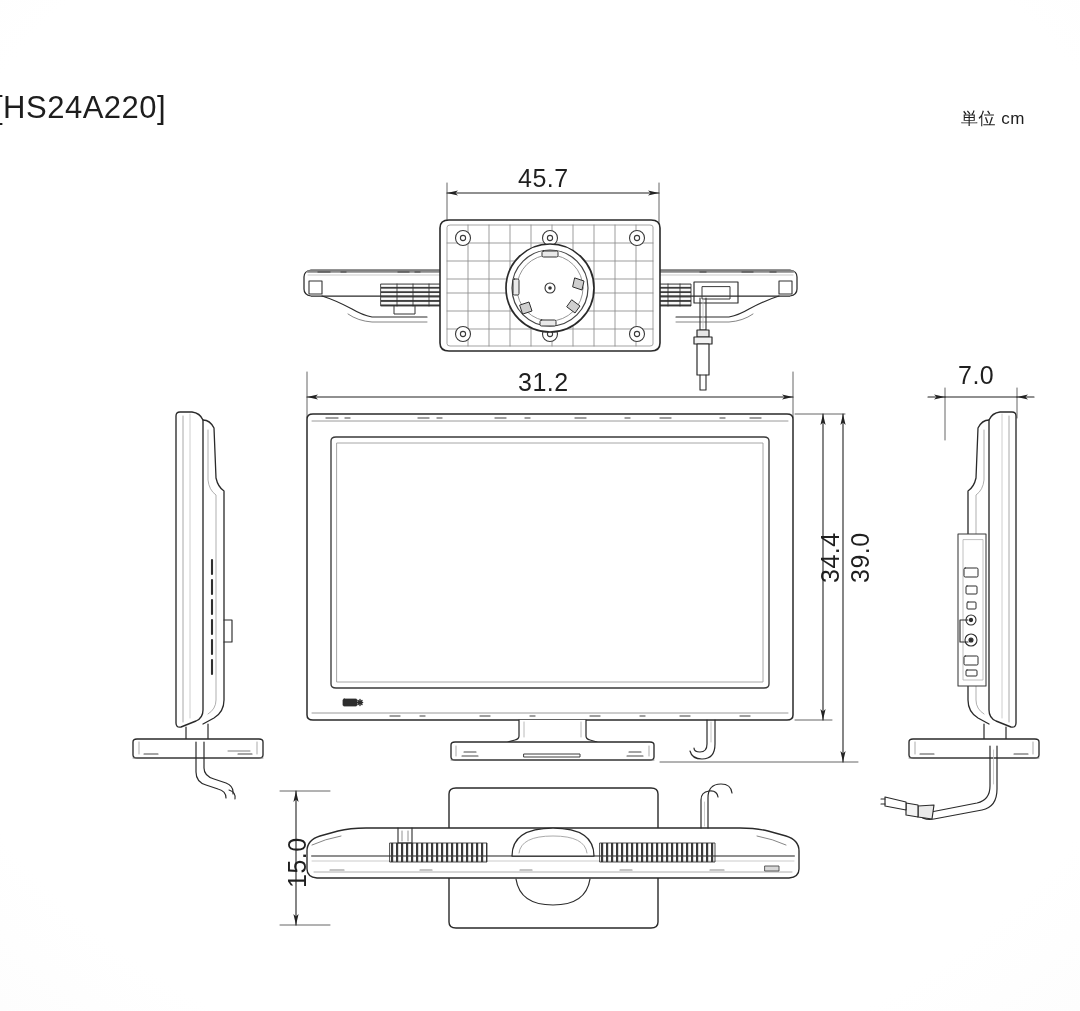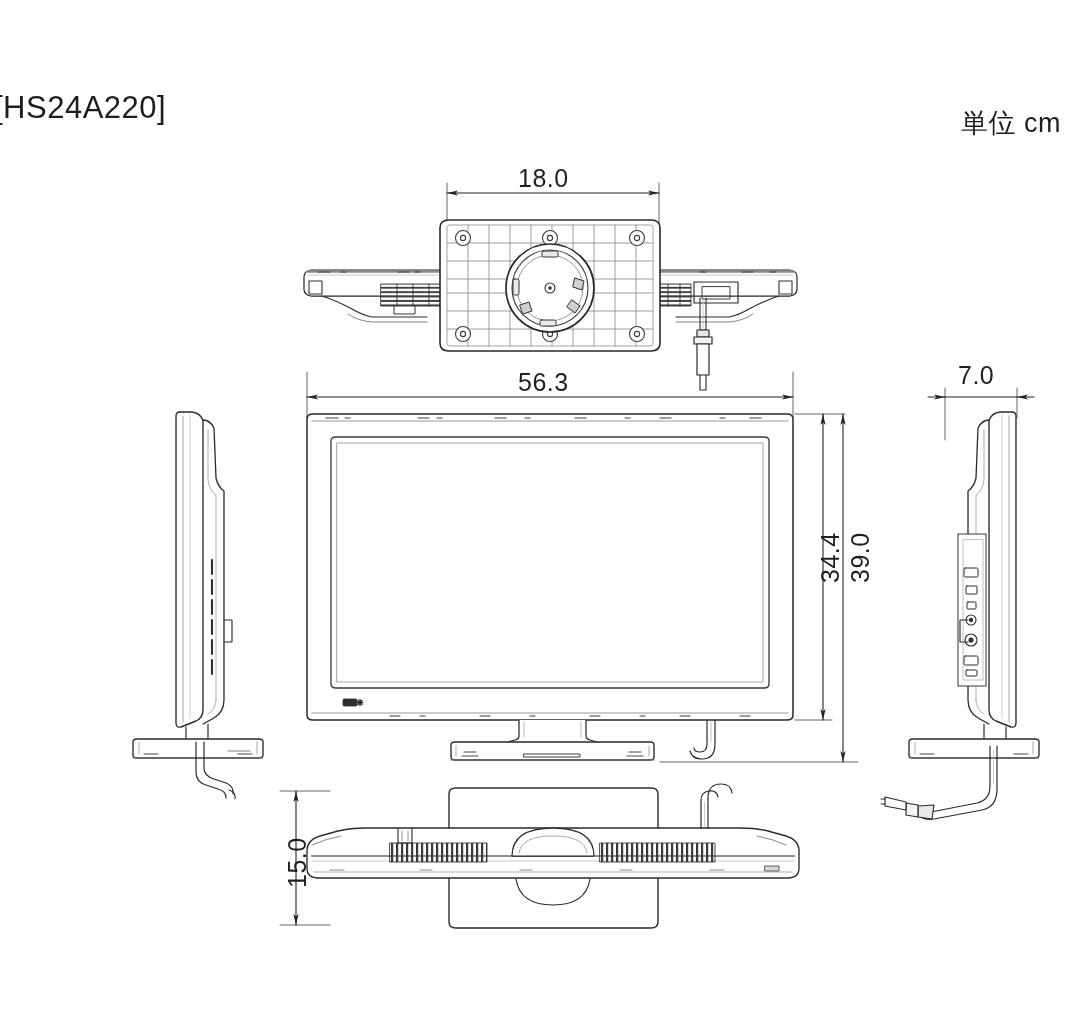--- a/index.html
+++ b/index.html
@@ -36,21 +36,21 @@
   }
   #title-label {
     left: -6px;
     top: 92px;
     font-size: 31px;
     letter-spacing: 0.5px;
   }
   #unit-label {
     left: 961px;
     top: 110px;
-    font-size: 27px;
+    font-size: 17px;
     letter-spacing: 0.5px;
   }
   .dim-text {
     font-size: 25px;
     letter-spacing: 0.5px;
     color: #1f1f1f;
   }
   .dim-text.vert {
     transform: rotate(-90deg);
     transform-origin: 0 0;
@@ -407,23 +407,23 @@
         <path d="M765,866 L779,866 L779,871 L765,871 Z" stroke="#4a4a4a" stroke-width="0.9" fill="#d8d8d8"></path>
       </g>
 
     </g>
   </svg>
 
   <div class="lbl" id="title-label">[HS24A220]</div>
 
   <div class="lbl" id="unit-label">単位 cm</div>
 
-  <div class="lbl dim-text" id="dim-245">18.0</div>
-
-  <div class="lbl dim-text" id="dim-563">56.3</div>
+  <div class="lbl dim-text" id="dim-245">45.7</div>
+
+  <div class="lbl dim-text" id="dim-563">31.2</div>
 
   <div class="lbl dim-text" id="dim-44">7.0</div>
 
   <div class="lbl dim-text vert" id="dim-344">34.4</div>
 
   <div class="lbl dim-text vert" id="dim-390">39.0</div>
 
   <div class="lbl dim-text vert" id="dim-150">15.0</div>
 
 </div>

